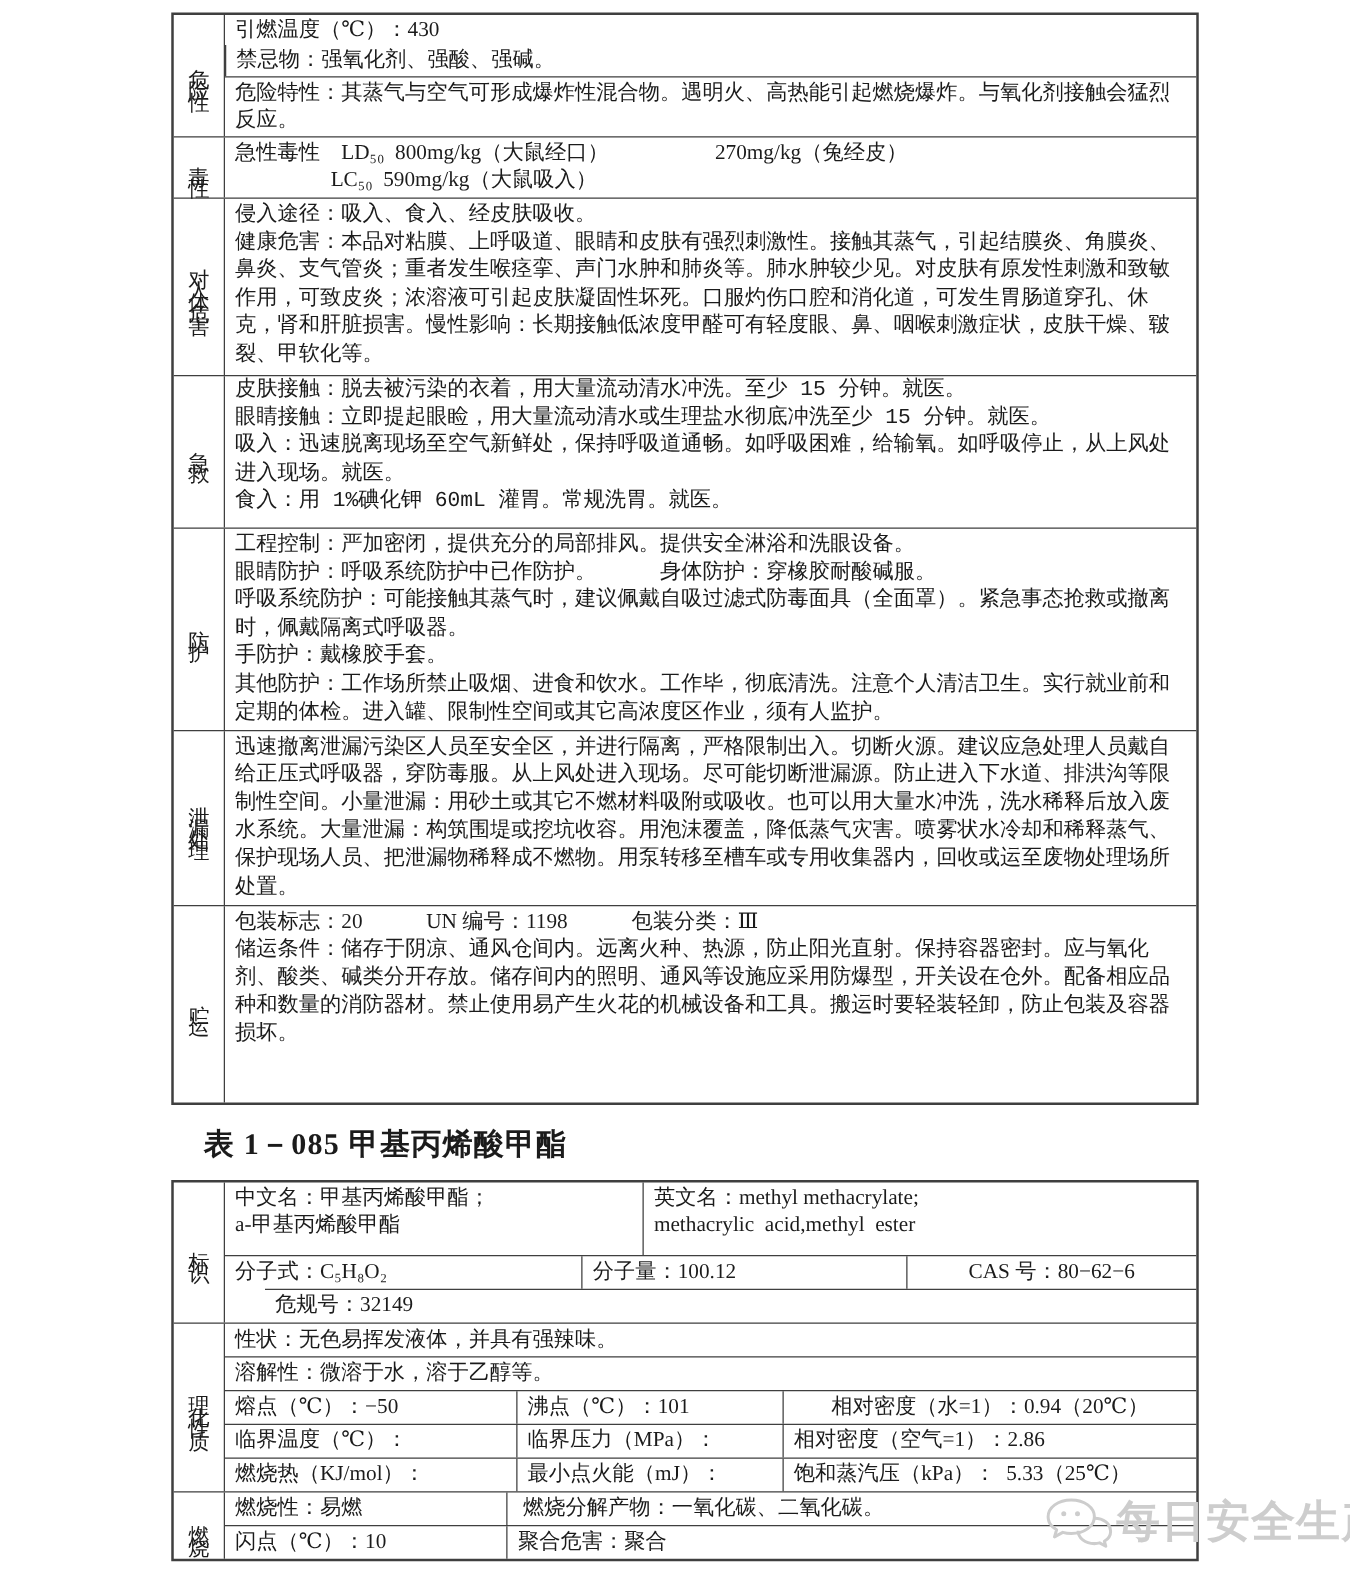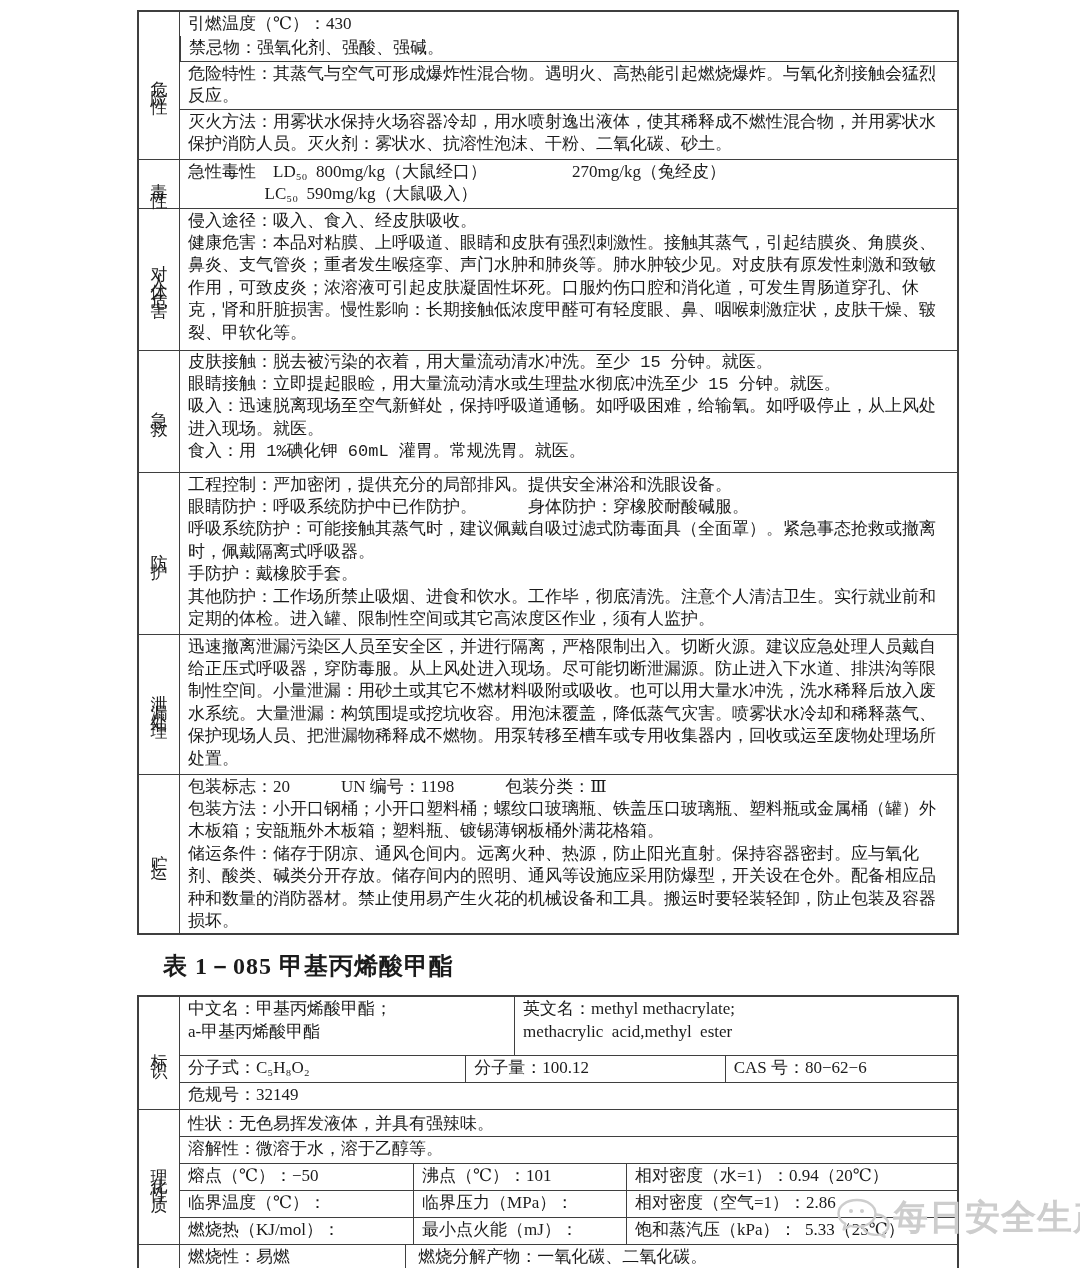--- a/index.html
+++ b/index.html
@@ -56,25 +56,20 @@
               </div>
               <div class="cell" style="flex: 1 1 auto;">
                 <p class="line">禁忌物：强氧化剂、强酸、强碱。</p>
               </div>
             </div>
             <div class="row" style="min-height: 45px;">
               <div class="cell" style="flex: 1 1 auto;">
                 <p class="line">危险特性：其蒸气与空气可形成爆炸性混合物。遇明火、高热能引起燃烧爆炸。与氧化剂接触会猛烈反应。</p>
               </div>
             </div>
-            <div class="row" style="min-height: 49px;">
-              <div class="cell" style="flex: 1 1 auto;">
-                <p class="line">灭火方法：用雾状水保持火场容器冷却，用水喷射逸出液体，使其稀释成不燃性混合物，并用雾状水保护消防人员。灭火剂：雾状水、抗溶性泡沫、干粉、二氧化碳、砂土。</p>
-              </div>
-            </div>
           </div>
         </div>
         <div class="section">
           <div class="labelcell">
             <span class="vlabel">毒性</span>
           </div>
           <div class="rows">
             <div class="row" style="min-height: 48px;">
               <div class="cell" style="flex: 1 1 auto;">
                 <p class="line">急性毒性　LD₅₀ 800mg/kg（大鼠经口）     270mg/kg（兔经皮）</p>
@@ -140,21 +135,20 @@
           </div>
         </div>
         <div class="section">
           <div class="labelcell">
             <span class="vlabel">贮运</span>
           </div>
           <div class="rows">
             <div class="row" style="min-height: 157px;">
               <div class="cell" style="flex: 1 1 auto;">
                 <p class="line">包装标志：20   UN 编号：1198   包装分类：Ⅲ</p>
-                <p class="line">包装方法：小开口钢桶；小开口塑料桶；螺纹口玻璃瓶、铁盖压口玻璃瓶、塑料瓶或金属桶（罐）外木板箱；安瓿瓶外木板箱；塑料瓶、镀锡薄钢板桶外满花格箱。</p>
                 <p class="line">储运条件：储存于阴凉、通风仓间内。远离火种、热源，防止阳光直射。保持容器密封。应与氧化剂、酸类、碱类分开存放。储存间内的照明、通风等设施应采用防爆型，开关设在仓外。配备相应品种和数量的消防器材。禁止使用易产生火花的机械设备和工具。搬运时要轻装轻卸，防止包装及容器损坏。</p>
               </div>
             </div>
           </div>
         </div>
       </div>
     <h1 class="title">表 1－085  甲基丙烯酸甲酯</h1>
     <div class="tbl" id="table2">
         <div class="section">
           <div class="labelcell">
@@ -171,25 +165,25 @@
                 <p class="line">methacrylic acid,methyl ester</p>
               </div>
             </div>
             <div class="row" style="min-height: 26px;">
               <div class="cell" style="flex: 0 0 36.7%;">
                 <p class="line">分子式：C₅H₈O₂</p>
               </div>
               <div class="cell" style="flex: 0 0 33.4%;">
                 <p class="line">分子量：100.12</p>
               </div>
-              <div class="cell" style="flex: 1 1 auto;">
+              <div class="cell" style="flex: 1 1 auto; text-align: center;">
                 <p class="line">CAS 号：80−62−6</p>
               </div>
             </div>
-            <div class="row" style="min-height: 26px;">
+            <div class="row" style="min-height: 26px; margin-left: 32px;">
               <div class="cell" style="flex: 1 1 auto;">
                 <p class="line">危规号：32149</p>
               </div>
             </div>
           </div>
         </div>
         <div class="section">
           <div class="labelcell">
             <span class="vlabel">理化性质</span>
           </div>
@@ -204,21 +198,21 @@
                 <p class="line">溶解性：微溶于水，溶于乙醇等。</p>
               </div>
             </div>
             <div class="row" style="min-height: 26px;">
               <div class="cell" style="flex: 0 0 30%;">
                 <p class="line">熔点（℃）：−50</p>
               </div>
               <div class="cell" style="flex: 0 0 27.4%;">
                 <p class="line">沸点（℃）：101</p>
               </div>
-              <div class="cell" style="flex: 1 1 auto;">
+              <div class="cell" style="flex: 1 1 auto; text-align: center;">
                 <p class="line">相对密度（水=1）：0.94（20℃）</p>
               </div>
             </div>
             <div class="row" style="min-height: 26px;">
               <div class="cell" style="flex: 0 0 30%;">
                 <p class="line">临界温度（℃）：</p>
               </div>
               <div class="cell" style="flex: 0 0 27.4%;">
                 <p class="line">临界压力（MPa）：</p>
               </div>

